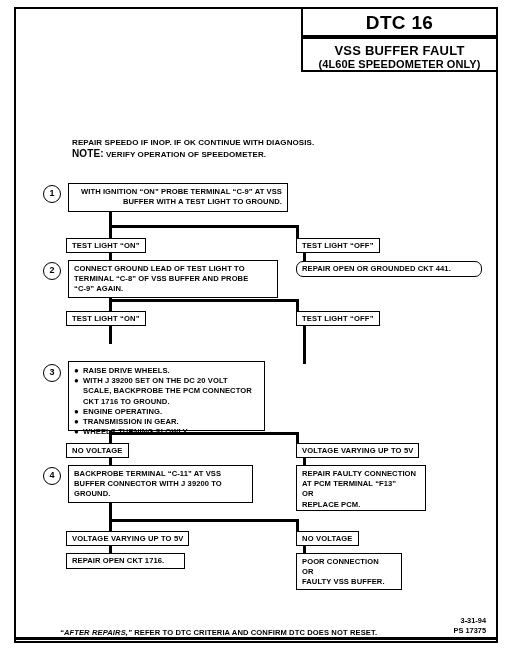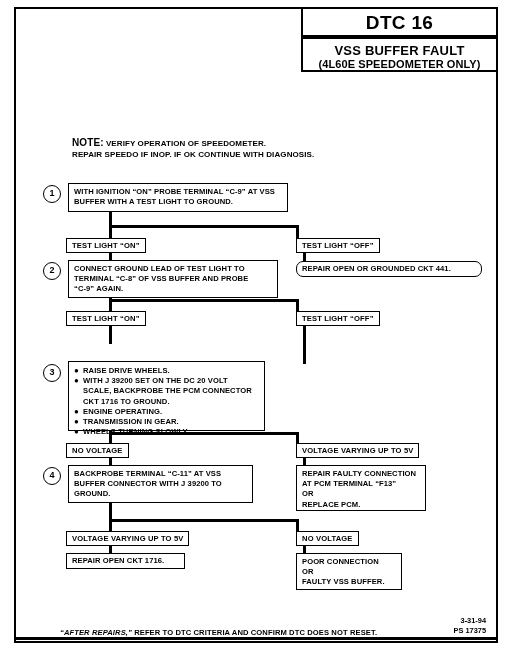--- a/index.html
+++ b/index.html
@@ -169,26 +169,26 @@
 
   <div class="hdr-box" id="hdr-dtc">
     <span>DTC 16</span>
   </div>
   <div class="hdr-box" id="hdr-fault">
     <div class="l1">VSS BUFFER FAULT</div>
     <div class="l2">(4L60E SPEEDOMETER ONLY)</div>
   </div>
 
   <div id="note">
+    <div class="nl">REPAIR SPEEDO IF INOP.  IF OK CONTINUE WITH DIAGNOSIS.</div>
     <div class="nl"><span class="kw">NOTE:</span> <span>VERIFY OPERATION OF SPEEDOMETER.</span></div>
-    <div class="nl">REPAIR SPEEDO IF INOP.  IF OK CONTINUE WITH DIAGNOSIS.</div>
   </div>
 
   <div class="circ" style="left:43px; top:185px;">1</div>
-  <div class="fbox" id="box-step1" style="left:68px; top:183px; width:220px; height:29px;">
+  <div class="fbox" id="box-step1" style="left:68px; top:183px; width:220px; height:29px;text-align:right;">
     <div class="ln">WITH IGNITION “ON” PROBE TERMINAL “C-9” AT VSS</div>
     <div class="ln">BUFFER WITH A TEST LIGHT TO GROUND.</div>
   </div>
 
   <div class="ln-v" style="left:109px; top:212px; height:45px;"></div>
   <div class="ln-h" style="left:109px; top:225px; width:190px;"></div>
   <div class="ln-v" style="left:296px; top:225px; height:13px;"></div>
 
   <div class="lbox" style="left:66px; top:238px;">TEST LIGHT “ON”</div>
   <div class="lbox" style="left:296px; top:238px;">TEST LIGHT “OFF”</div>

